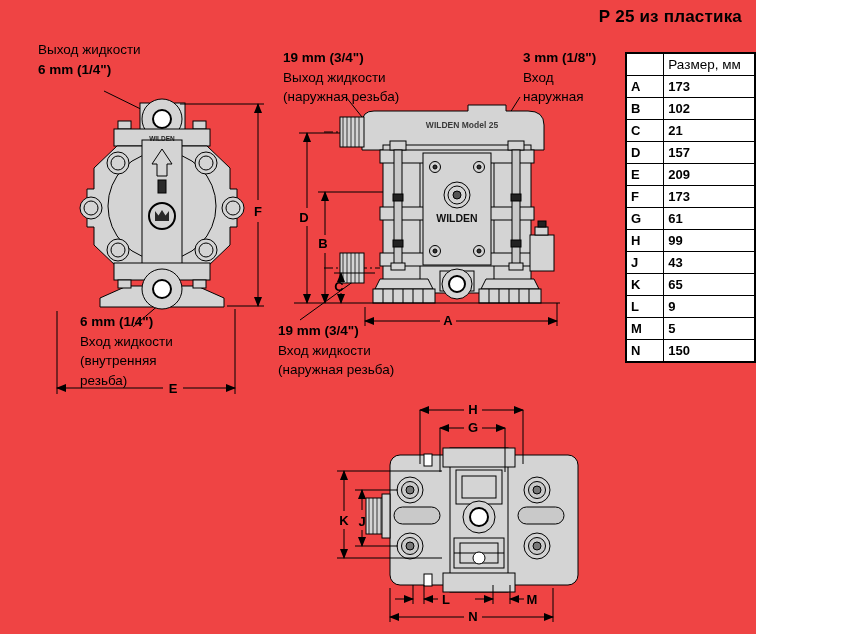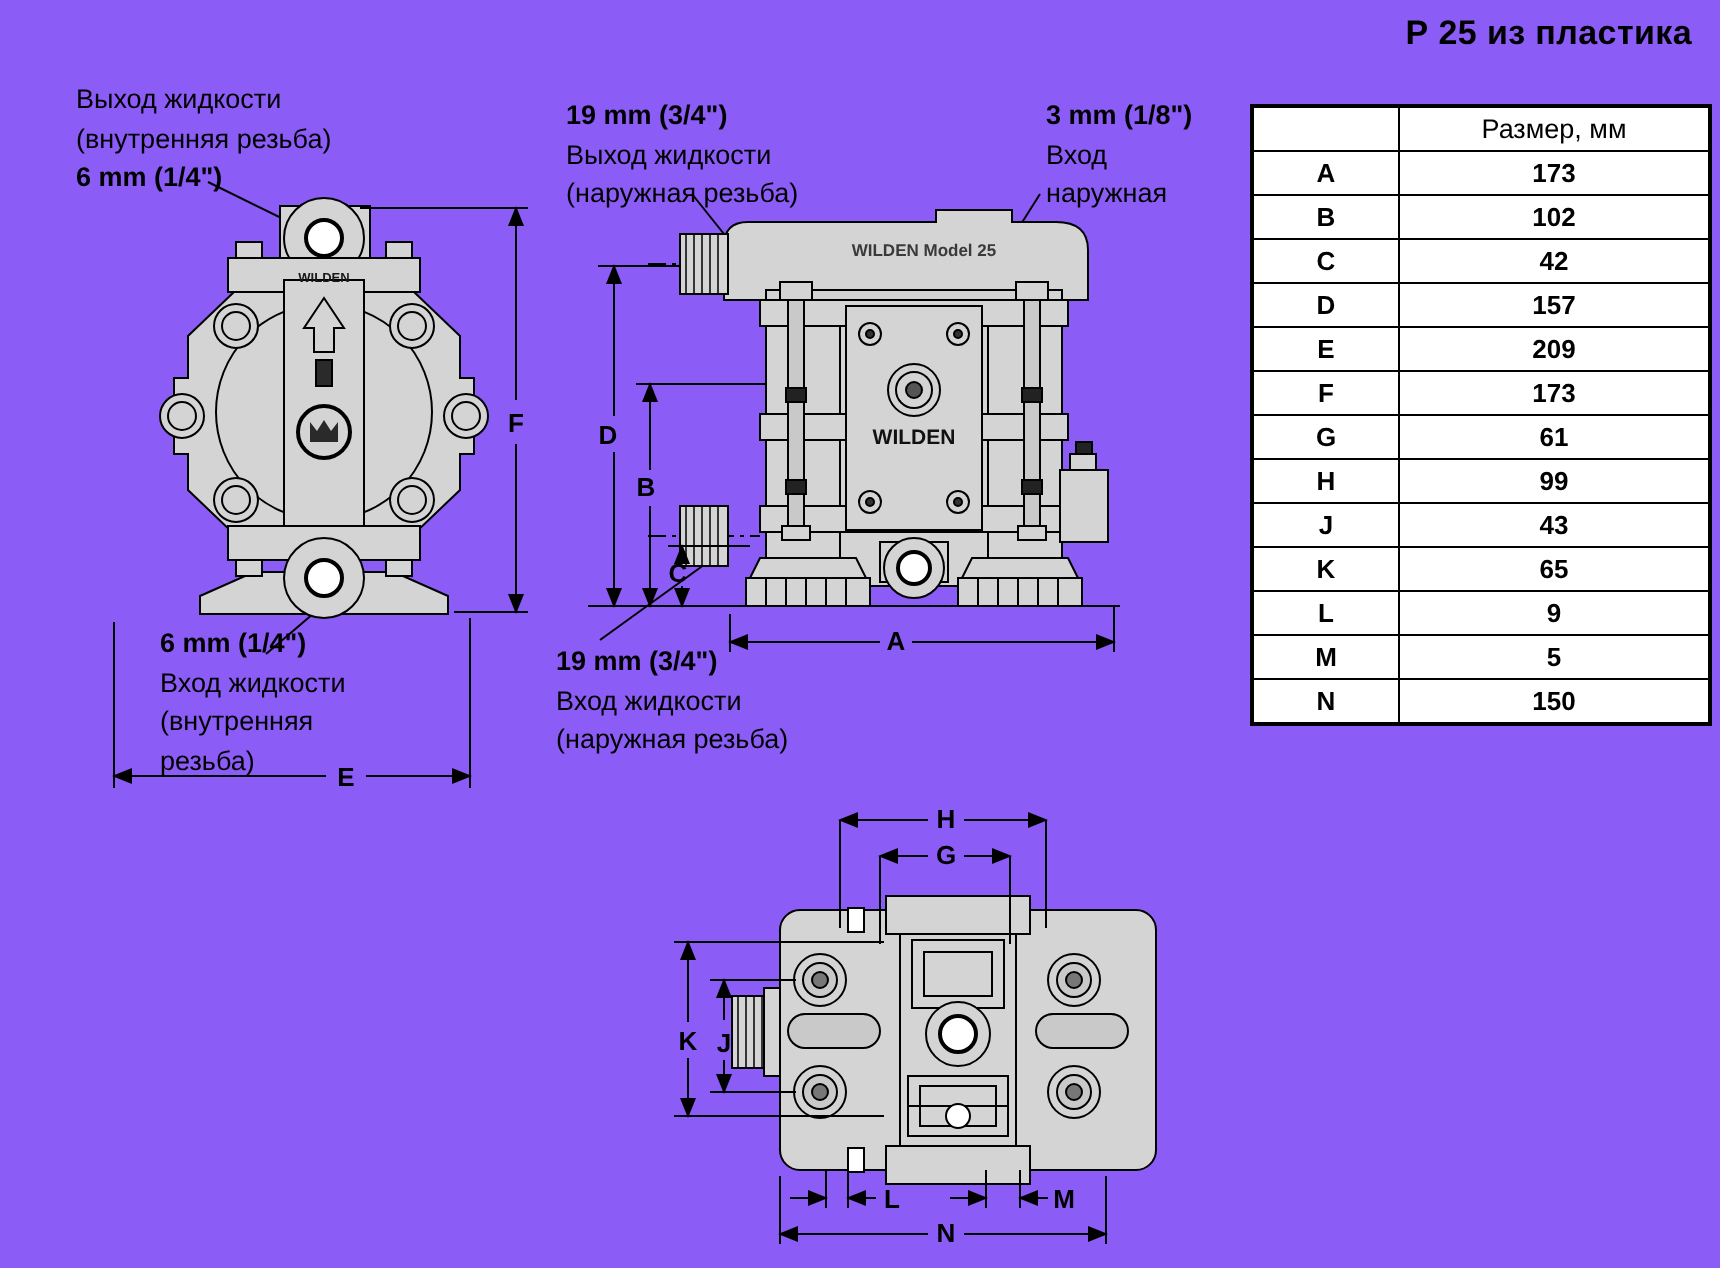--- a/index.html
+++ b/index.html
@@ -1,20 +1,20 @@
 <!DOCTYPE html>
 <html><head>
 <meta charset="utf-8">
 <style>
   html,body{margin:0;padding:0;background:#fff;}
-  .canvas{position:relative;width:860px;height:634px;background:#8b5cf6;overflow:hidden;
+  .canvas{position:relative;width:756px;height:634px;background:#ef4444;overflow:hidden;
           font-family:"Liberation Sans",sans-serif;color:#000;}
   .title{position:absolute;top:7px;right:14px;font-size:17px;font-weight:bold;letter-spacing:.2px;}
   .dim-table{position:absolute;left:625px;top:52px;border-collapse:collapse;border:2px solid #000;background:#fff;}
-  .dim-table th,.dim-table td{border:1px solid #000;text-align:center;font-size:13px;height:21px;padding:0 4px;}
+  .dim-table th,.dim-table td{border:1px solid #000;text-align:left;font-size:13px;height:21px;padding:0 4px;}
   .dim-table th{font-weight:normal;font-size:13.5px;}
   .dim-table td{font-weight:bold;}
   .c-dim{width:64px;}
   .c-val{width:146px;}
   .label{position:absolute;font-size:13.5px;line-height:19.5px;white-space:nowrap;}
   .label .bold{font-weight:bold;}
   svg{position:absolute;overflow:visible;}
   svg text{font-family:"Liberation Sans",sans-serif;}
   .dimtxt{font-size:13px;font-weight:bold;}
 </style>
@@ -36,21 +36,21 @@
         <tr>
           <td class="c-dim">A</td>
           <td class="c-val">173</td>
         </tr>
         <tr>
           <td class="c-dim">B</td>
           <td class="c-val">102</td>
         </tr>
         <tr>
           <td class="c-dim">C</td>
-          <td class="c-val">42</td>
+          <td class="c-val">21</td>
         </tr>
         <tr>
           <td class="c-dim">D</td>
           <td class="c-val">157</td>
         </tr>
         <tr>
           <td class="c-dim">E</td>
           <td class="c-val">209</td>
         </tr>
         <tr>
@@ -332,21 +332,20 @@
     <text x="153" y="34" class="dimtxt" text-anchor="middle" fill="#000">G</text>
     <text x="24" y="127" class="dimtxt" text-anchor="middle" fill="#000">K</text>
     <text x="42" y="128" class="dimtxt" text-anchor="middle" fill="#000">J</text>
     <text x="126" y="206" class="dimtxt" text-anchor="middle" fill="#000">L</text>
     <text x="212" y="206" class="dimtxt" text-anchor="middle" fill="#000">M</text>
     <text x="153" y="223" class="dimtxt" text-anchor="middle" fill="#000">N</text>
   </svg>
 
   <div class="label" style="left:38px;top:40px">
     <div>Выход жидкости</div>
-    <div>(внутренняя резьба)</div>
     <div class="bold">6 mm (1/4")</div>
   </div>
 
   <div class="label" style="left:80px;top:312px">
     <div class="bold">6 mm (1/4")</div>
     <div>Вход жидкости</div>
     <div>(внутренняя</div>
     <div>резьба)</div>
   </div>
 

